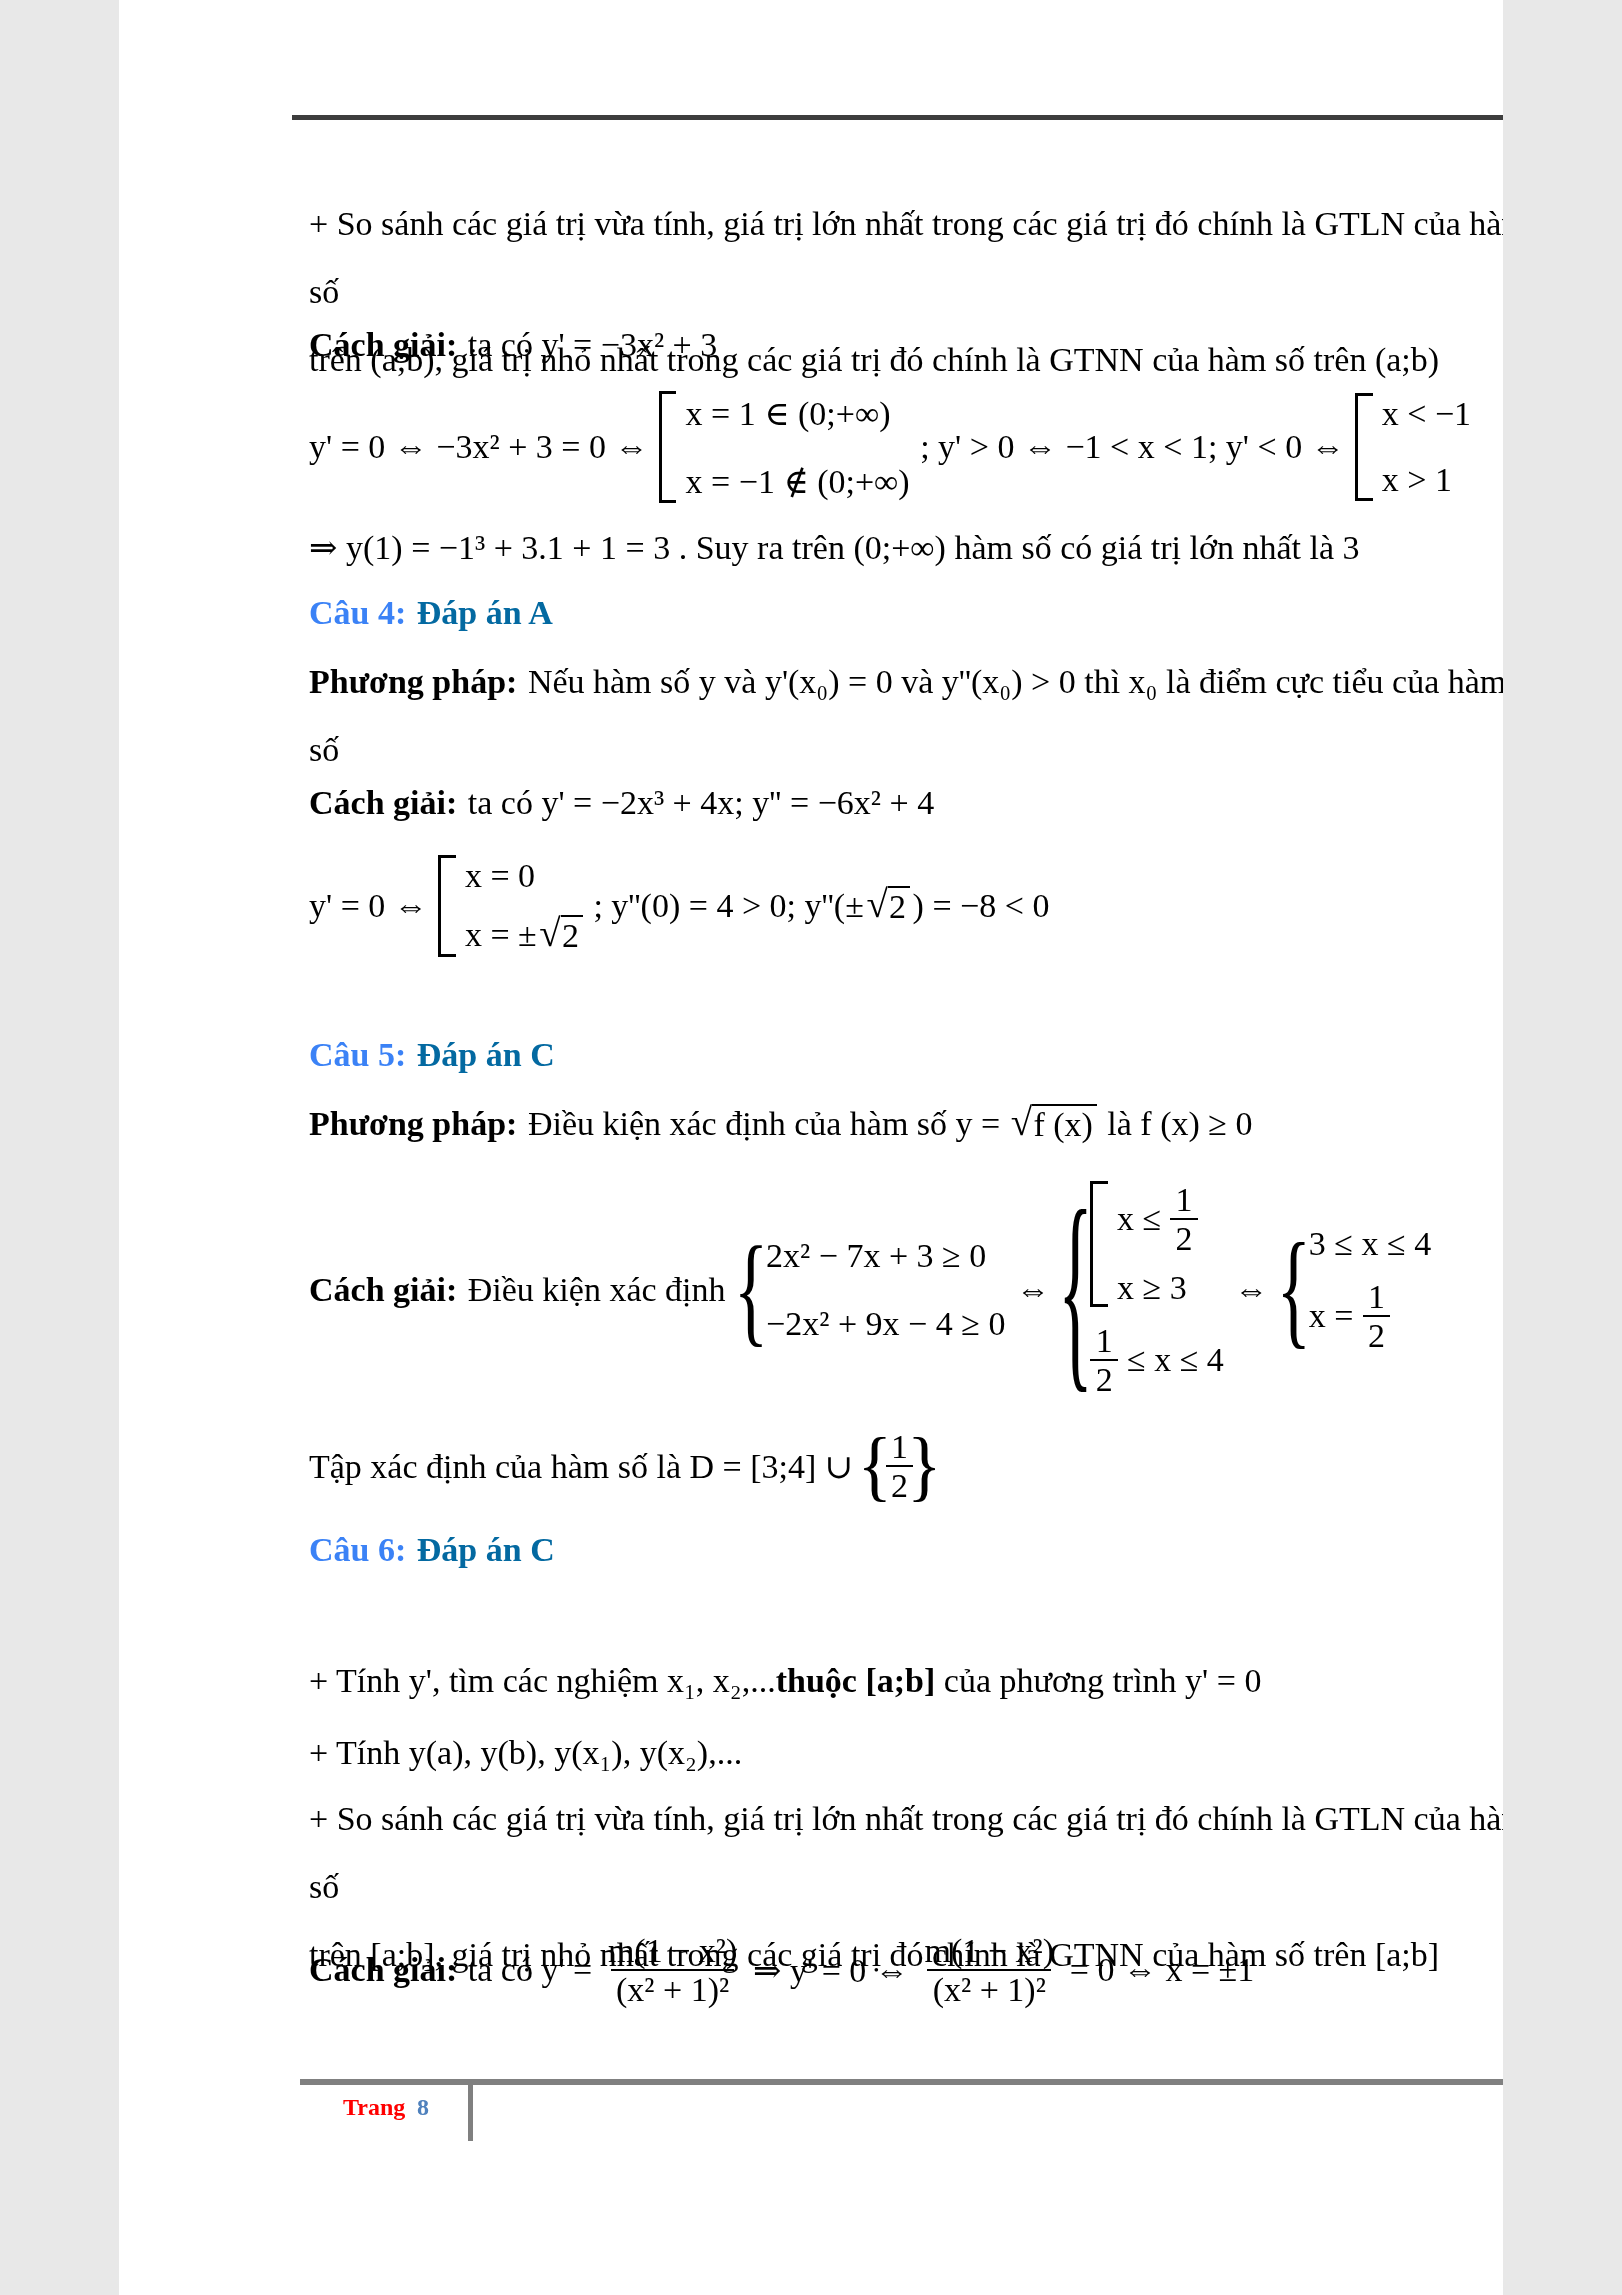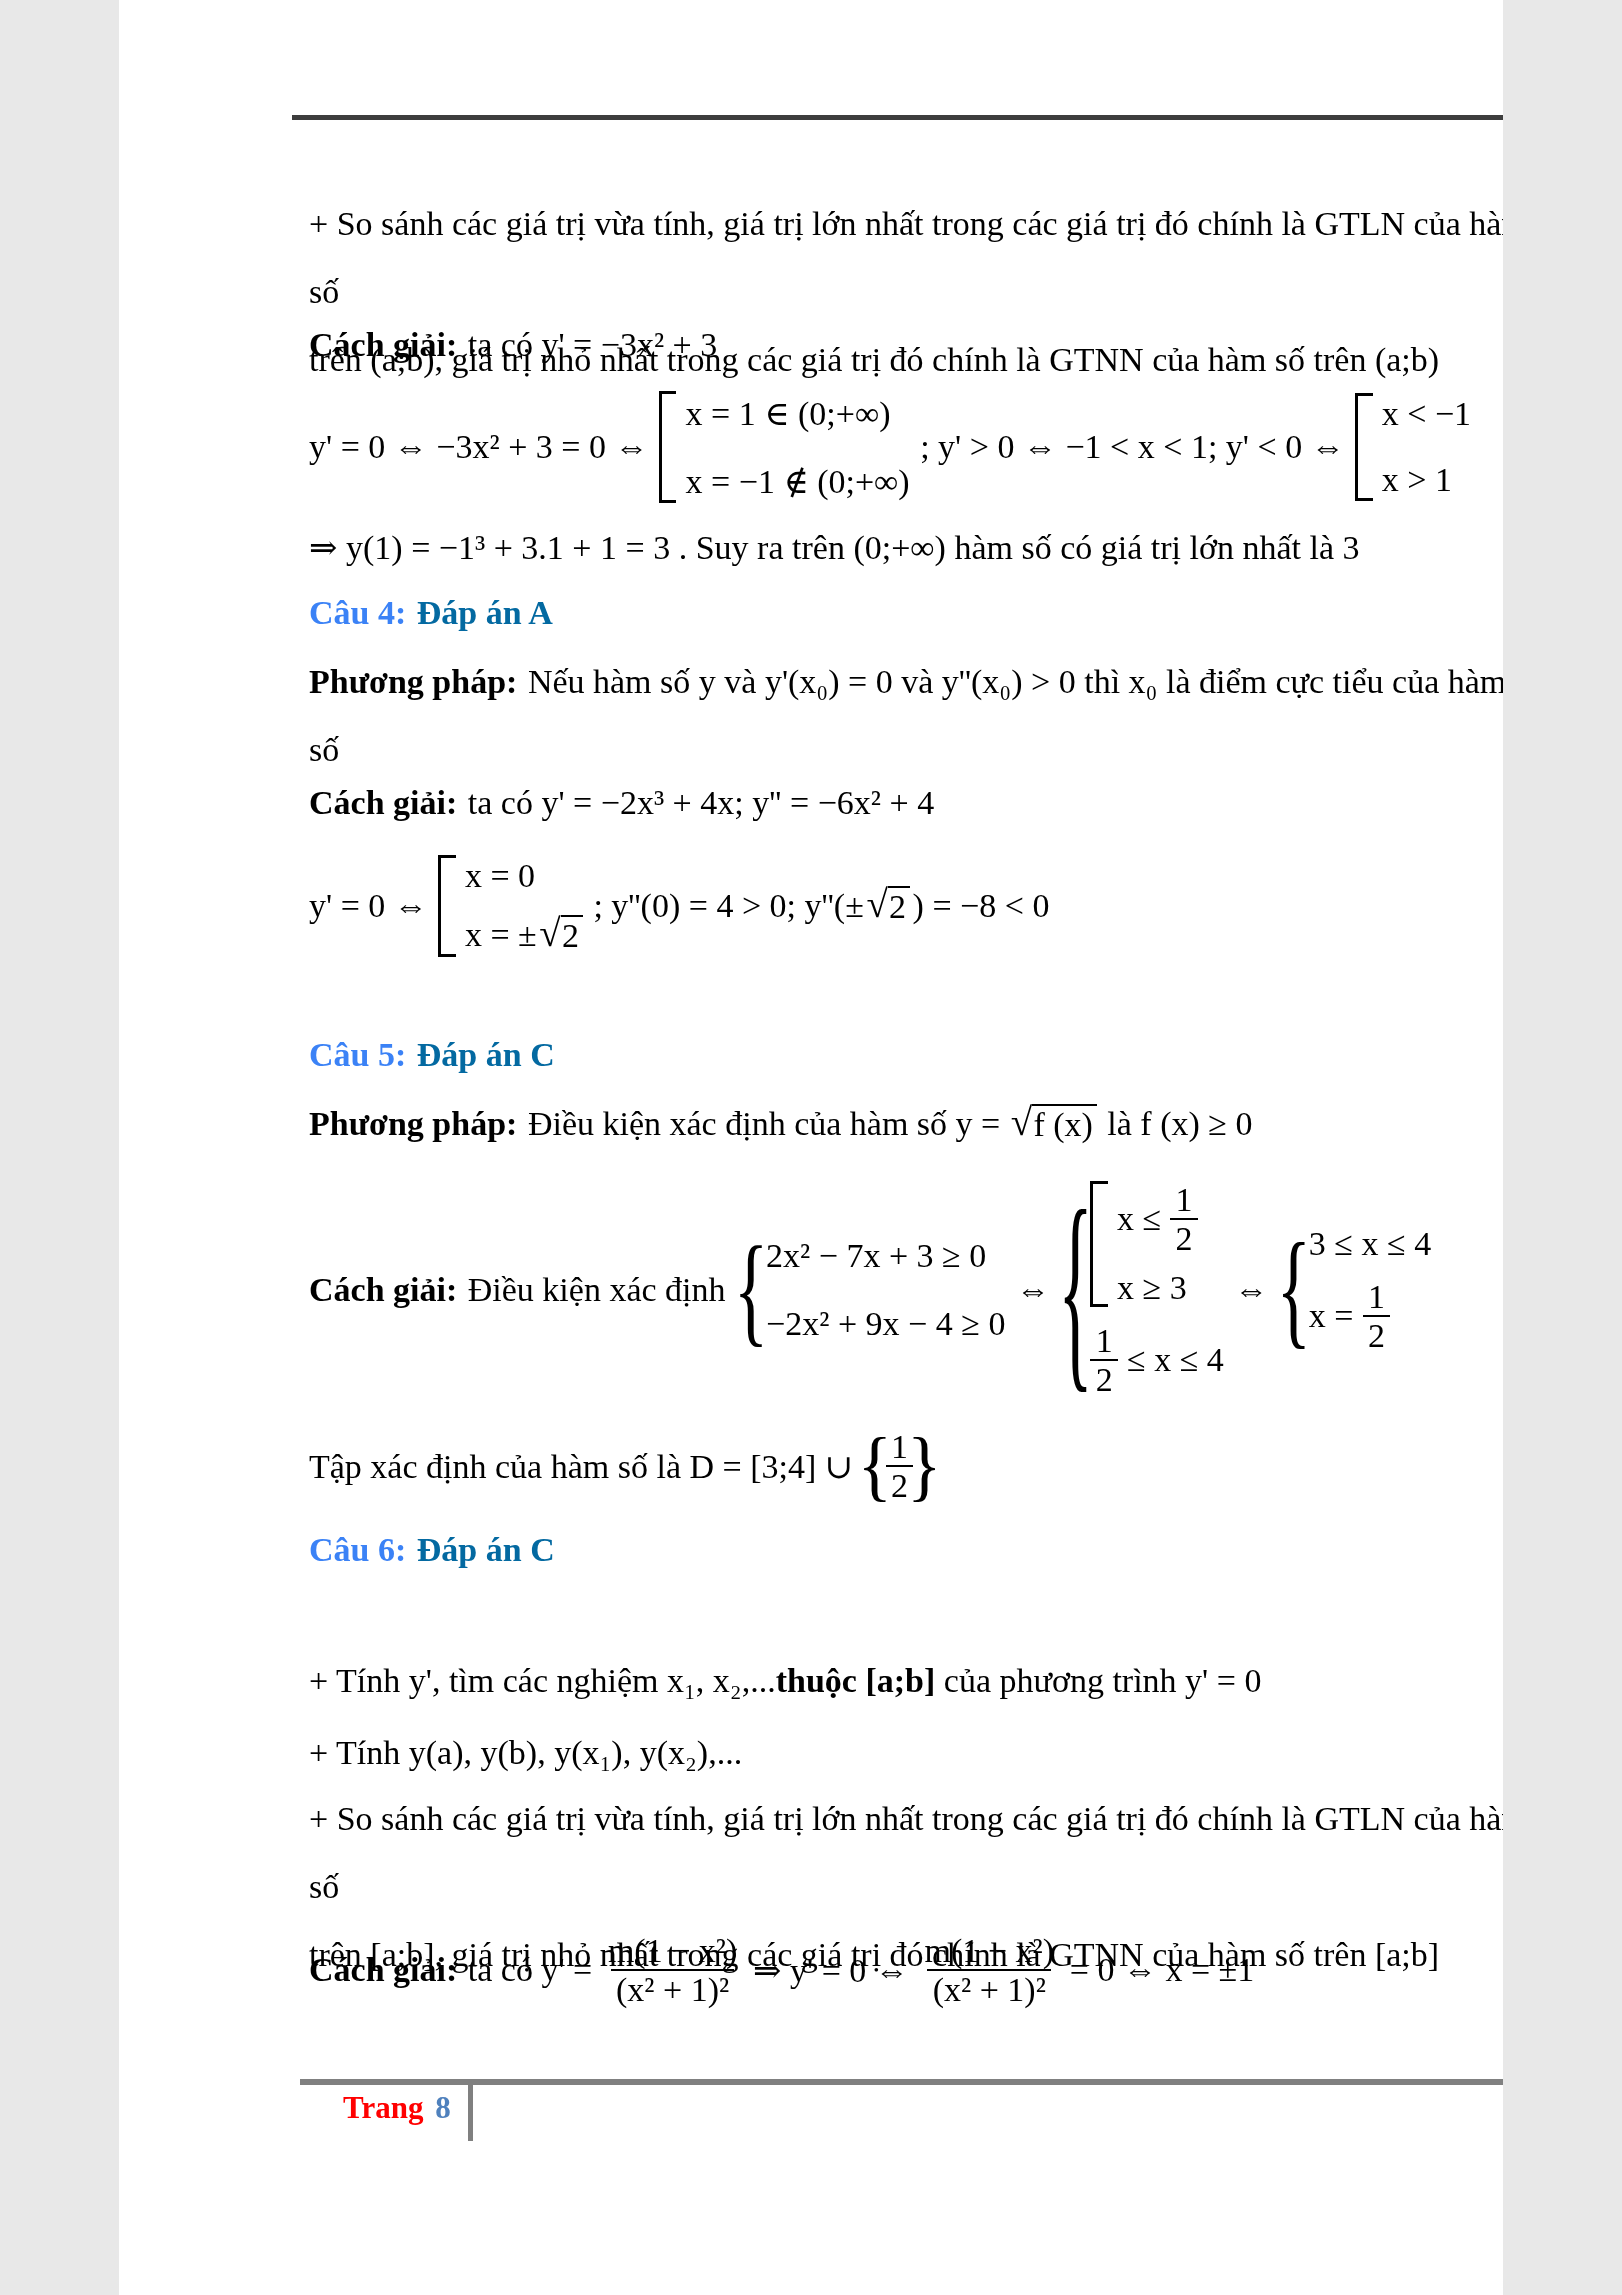--- a/index.html
+++ b/index.html
@@ -48,21 +48,21 @@
   .frac .den{line-height:37px;padding:0 5.2px;border-top:2.6px solid #000;}
 
   
   .sqrt{display:inline-flex;align-items:flex-start;white-space:nowrap;}
   .sqrt::before{content:"√";font-size:39px;line-height:35px;}
   .sqrt .rad{border-top:2.6px solid #000;line-height:38px;padding:0 3.9px 0 1.3px;}
 
   .top-rule{position:absolute;left:173px;top:115px;width:1326px;height:4.6px;background:#3d3d3d;}
   .footer-bar{position:absolute;left:181px;top:2079px;width:1260px;height:5.9px;background:#808080;}
   .footer-tick{position:absolute;left:349px;top:2085px;width:5.2px;height:56px;background:#808080;}
-  .footer-text{position:absolute;left:224px;top:2089px;font-size:31px;font-weight:bold;line-height:37px;}
+  .footer-text{position:absolute;left:224px;top:2089px;font-size:24px;font-weight:bold;line-height:37px;}
   .footer-label{color:#ff0000;}
   .footer-num{color:#4f81bd;margin-left:11.8px;}
 </style>
 </head>
 <body>
 
 <div class="page">
 
   <div class="top-rule"></div>
 

